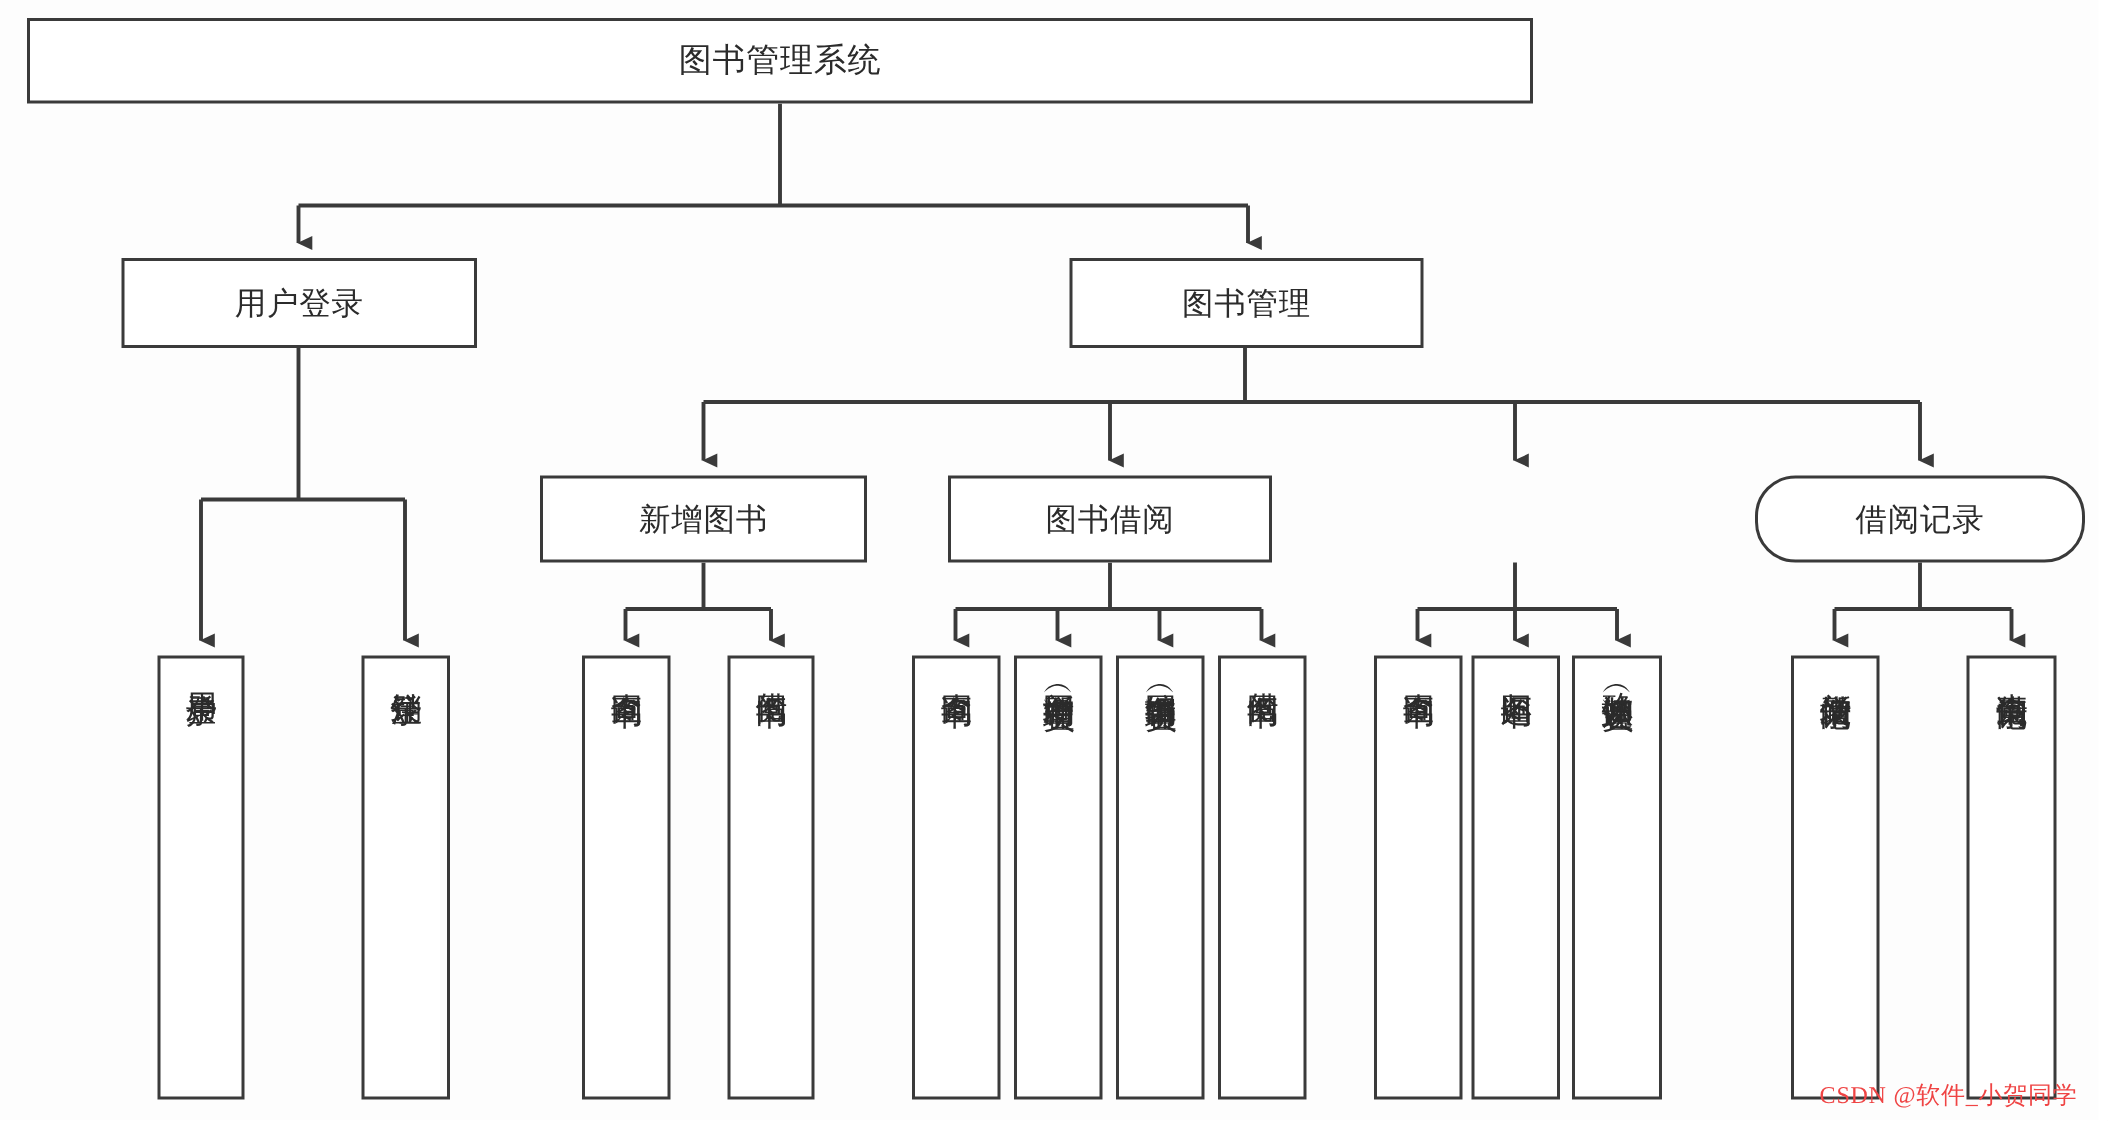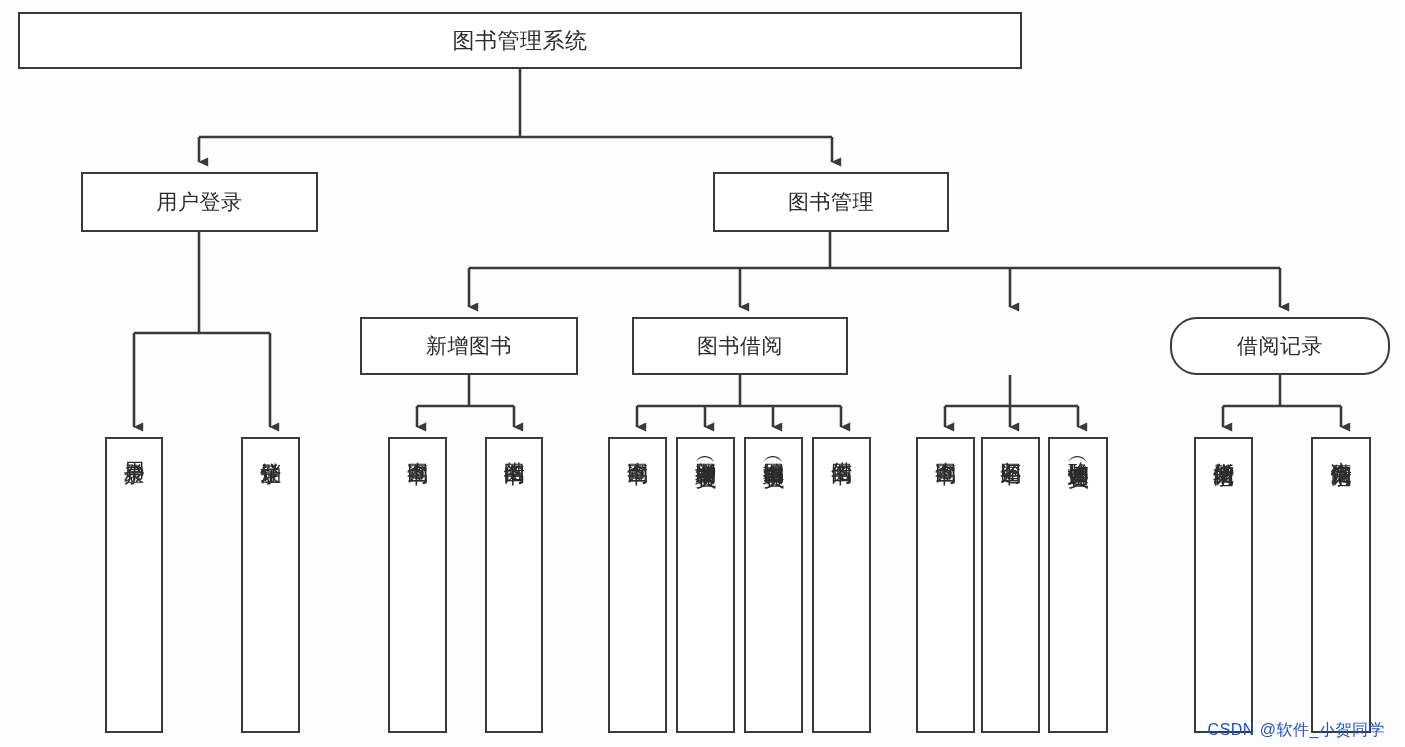--- a/index.html
+++ b/index.html
@@ -58,23 +58,23 @@
     font-size: 21px;
     line-height: 1.08;
     letter-spacing: 1px;
     white-space: nowrap;
   }
   .watermark {
     position: absolute;
     right: 14px;
     bottom: 6px;
     font-size: 16px;
-    color: #1d4ed8;
+    color: #ef4444;
     letter-spacing: 0.5px;
-    font-family: Liberation Sans, sans-serif;
+    font-family: Liberation Serif, serif;
     user-select: none;
   }
 </style>
 </head>
 <body>
 
 <div id="canvas">
 
   <svg class="wires" viewBox="0 0 1405 747">
     <defs>

